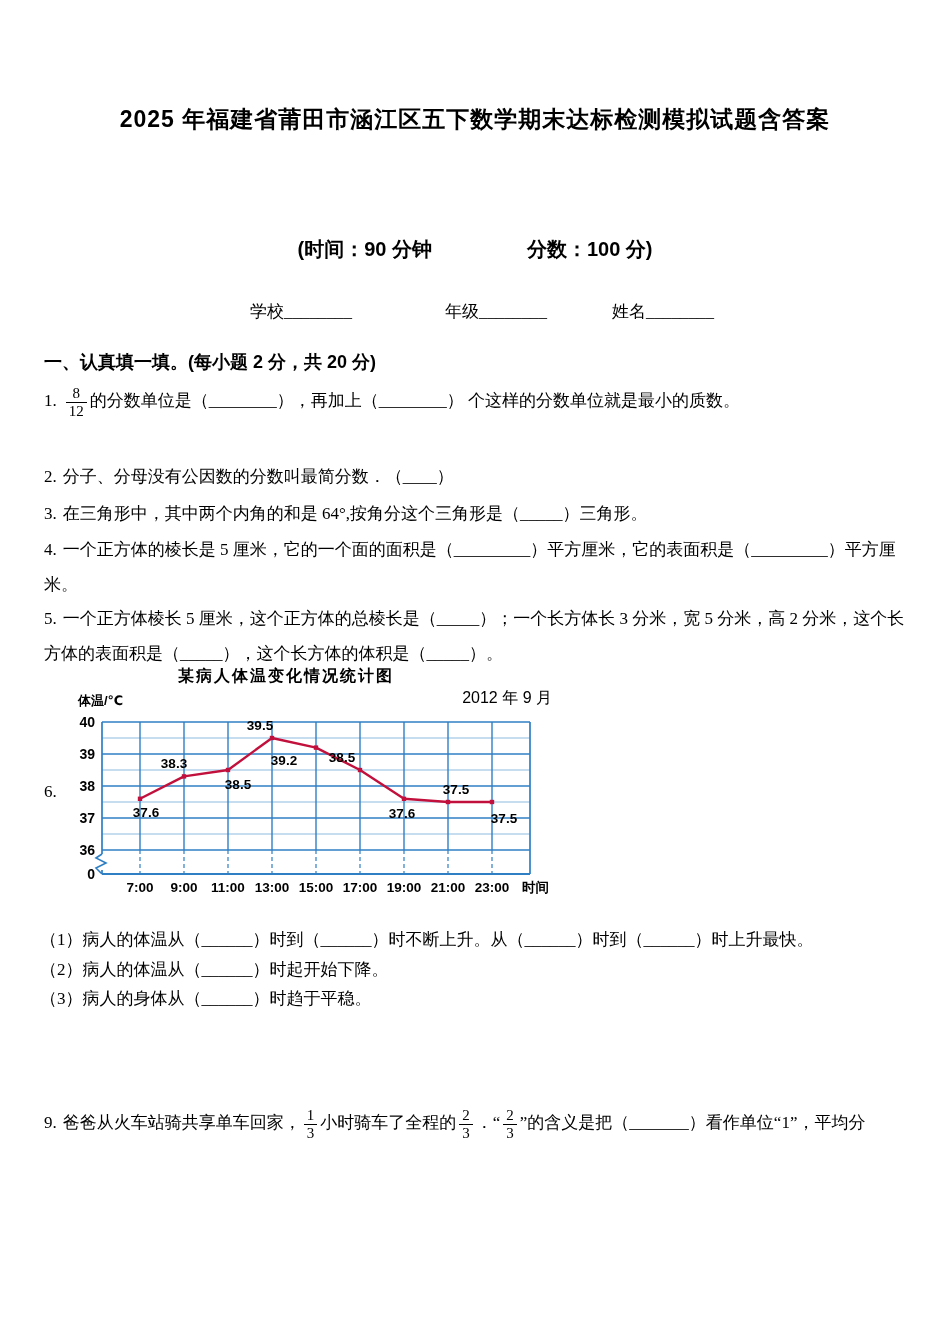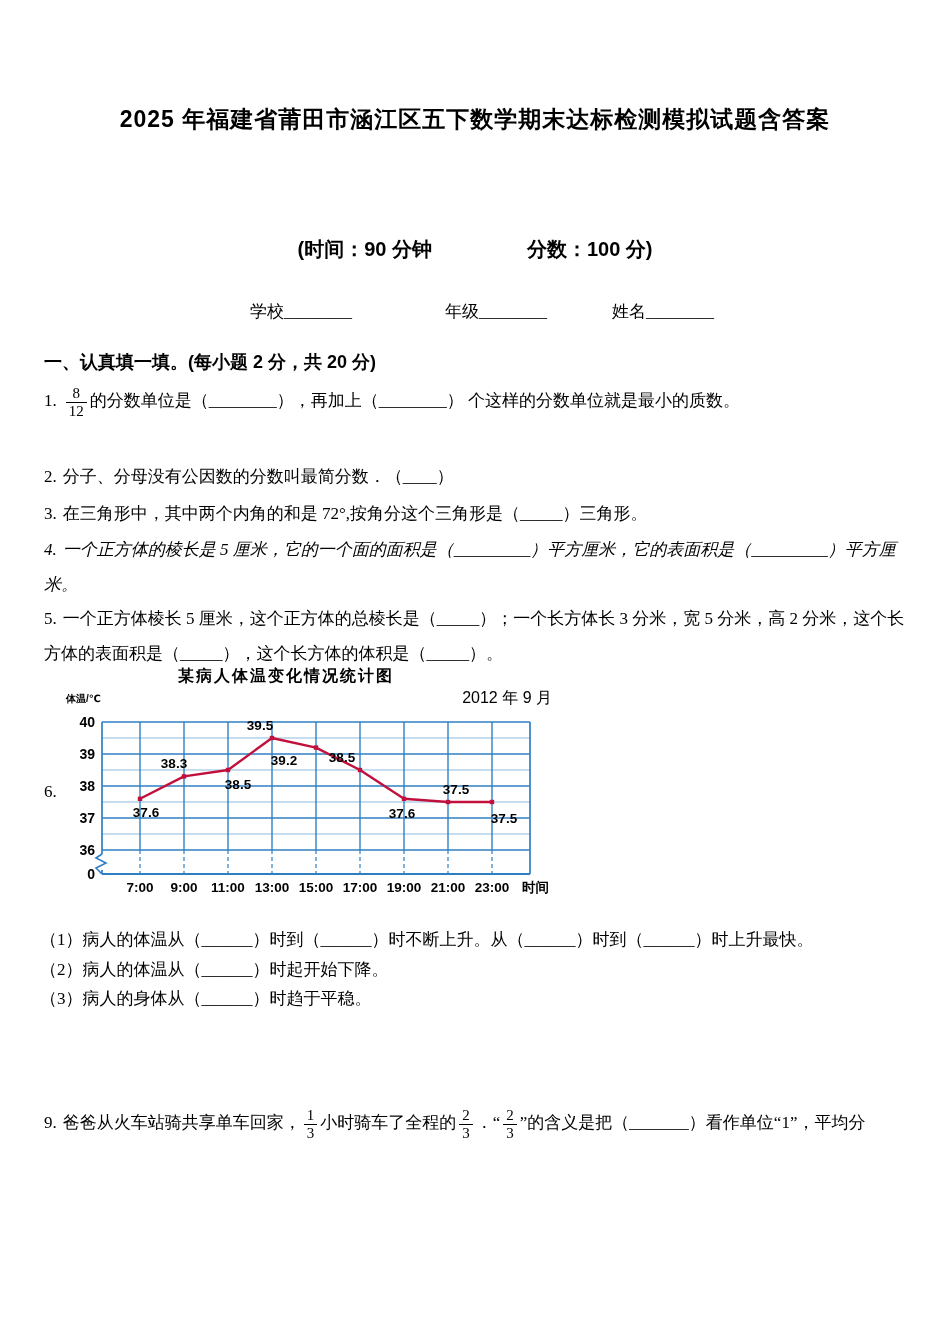--- a/index.html
+++ b/index.html
@@ -34,22 +34,22 @@
   .frac .num{display:block;border-bottom:1.5px solid #000;padding:0 3px;}
   .frac .den{display:block;padding:0 3px;}
   
   .chart-block{position:absolute;left:66px;top:664px;width:490px;height:242px;}
   .q6-no{position:absolute;left:44px;top:782px;font-size:17px;}
   .chart-title{
     position:absolute;top:2px;left:0;width:440px;text-align:center;
     font-family:"Liberation Sans","DejaVu Sans",sans-serif;font-weight:bold;font-size:16px;letter-spacing:2px;
   }
   .chart-ylabel{
-    position:absolute;top:28px;left:0;
-    font-family:"Liberation Sans","DejaVu Sans",sans-serif;font-weight:bold;font-size:10px;
+    position:absolute;top:28px;left:12px;
+    font-family:"Liberation Sans","DejaVu Sans",sans-serif;font-weight:bold;font-size:13px;
   }
   .chart-date{
     position:absolute;top:24px;right:4px;font-size:16px;
     font-family:"Liberation Sans","DejaVu Sans",sans-serif;
   }
   .chart-svg-wrap{position:absolute;left:6px;top:44px;}
   .subq{position:absolute;left:40px;width:880px;font-size:17px;}
   .q9-line{line-height:42px;}
 </style>
 </head>
@@ -73,24 +73,24 @@
 
   <div class="q" style="top:383px;">
     <span class="qno">1.</span><span class="frac"><span class="num">8</span><span class="den">12</span></span><span>的分数单位是（________），再加上（________） 个这样的分数单位就是最小的质数。</span>
   </div>
 
   <div class="q" style="top:459px;">
     <span class="qno">2.</span><span>分子、分母没有公因数的分数叫最简分数．（____）</span>
   </div>
 
   <div class="q" style="top:496px;">
-    <span class="qno">3.</span><span>在三角形中，其中两个内角的和是 72°,按角分这个三角形是（_____）三角形。</span>
+    <span class="qno">3.</span><span>在三角形中，其中两个内角的和是 64°,按角分这个三角形是（_____）三角形。</span>
   </div>
 
-  <div class="q" style="top:532px;font-style:italic;">
+  <div class="q" style="top:532px;">
     <span class="qno">4.</span><span>一个正方体的棱长是 5 厘米，它的一个面的面积是（_________）平方厘米，它的表面积是（_________）平方厘米。</span>
   </div>
 
   <div class="q" style="top:601px;">
     <span class="qno">5.</span><span>一个正方体棱长 5 厘米，这个正方体的总棱长是（_____）；一个长方体长 3 分米，宽 5 分米，高 2 分米，这个长方体的表面积是（_____），这个长方体的体积是（_____）。</span>
   </div>
 
   <div class="q6-no">6.</div>
 
   <div class="chart-block">

